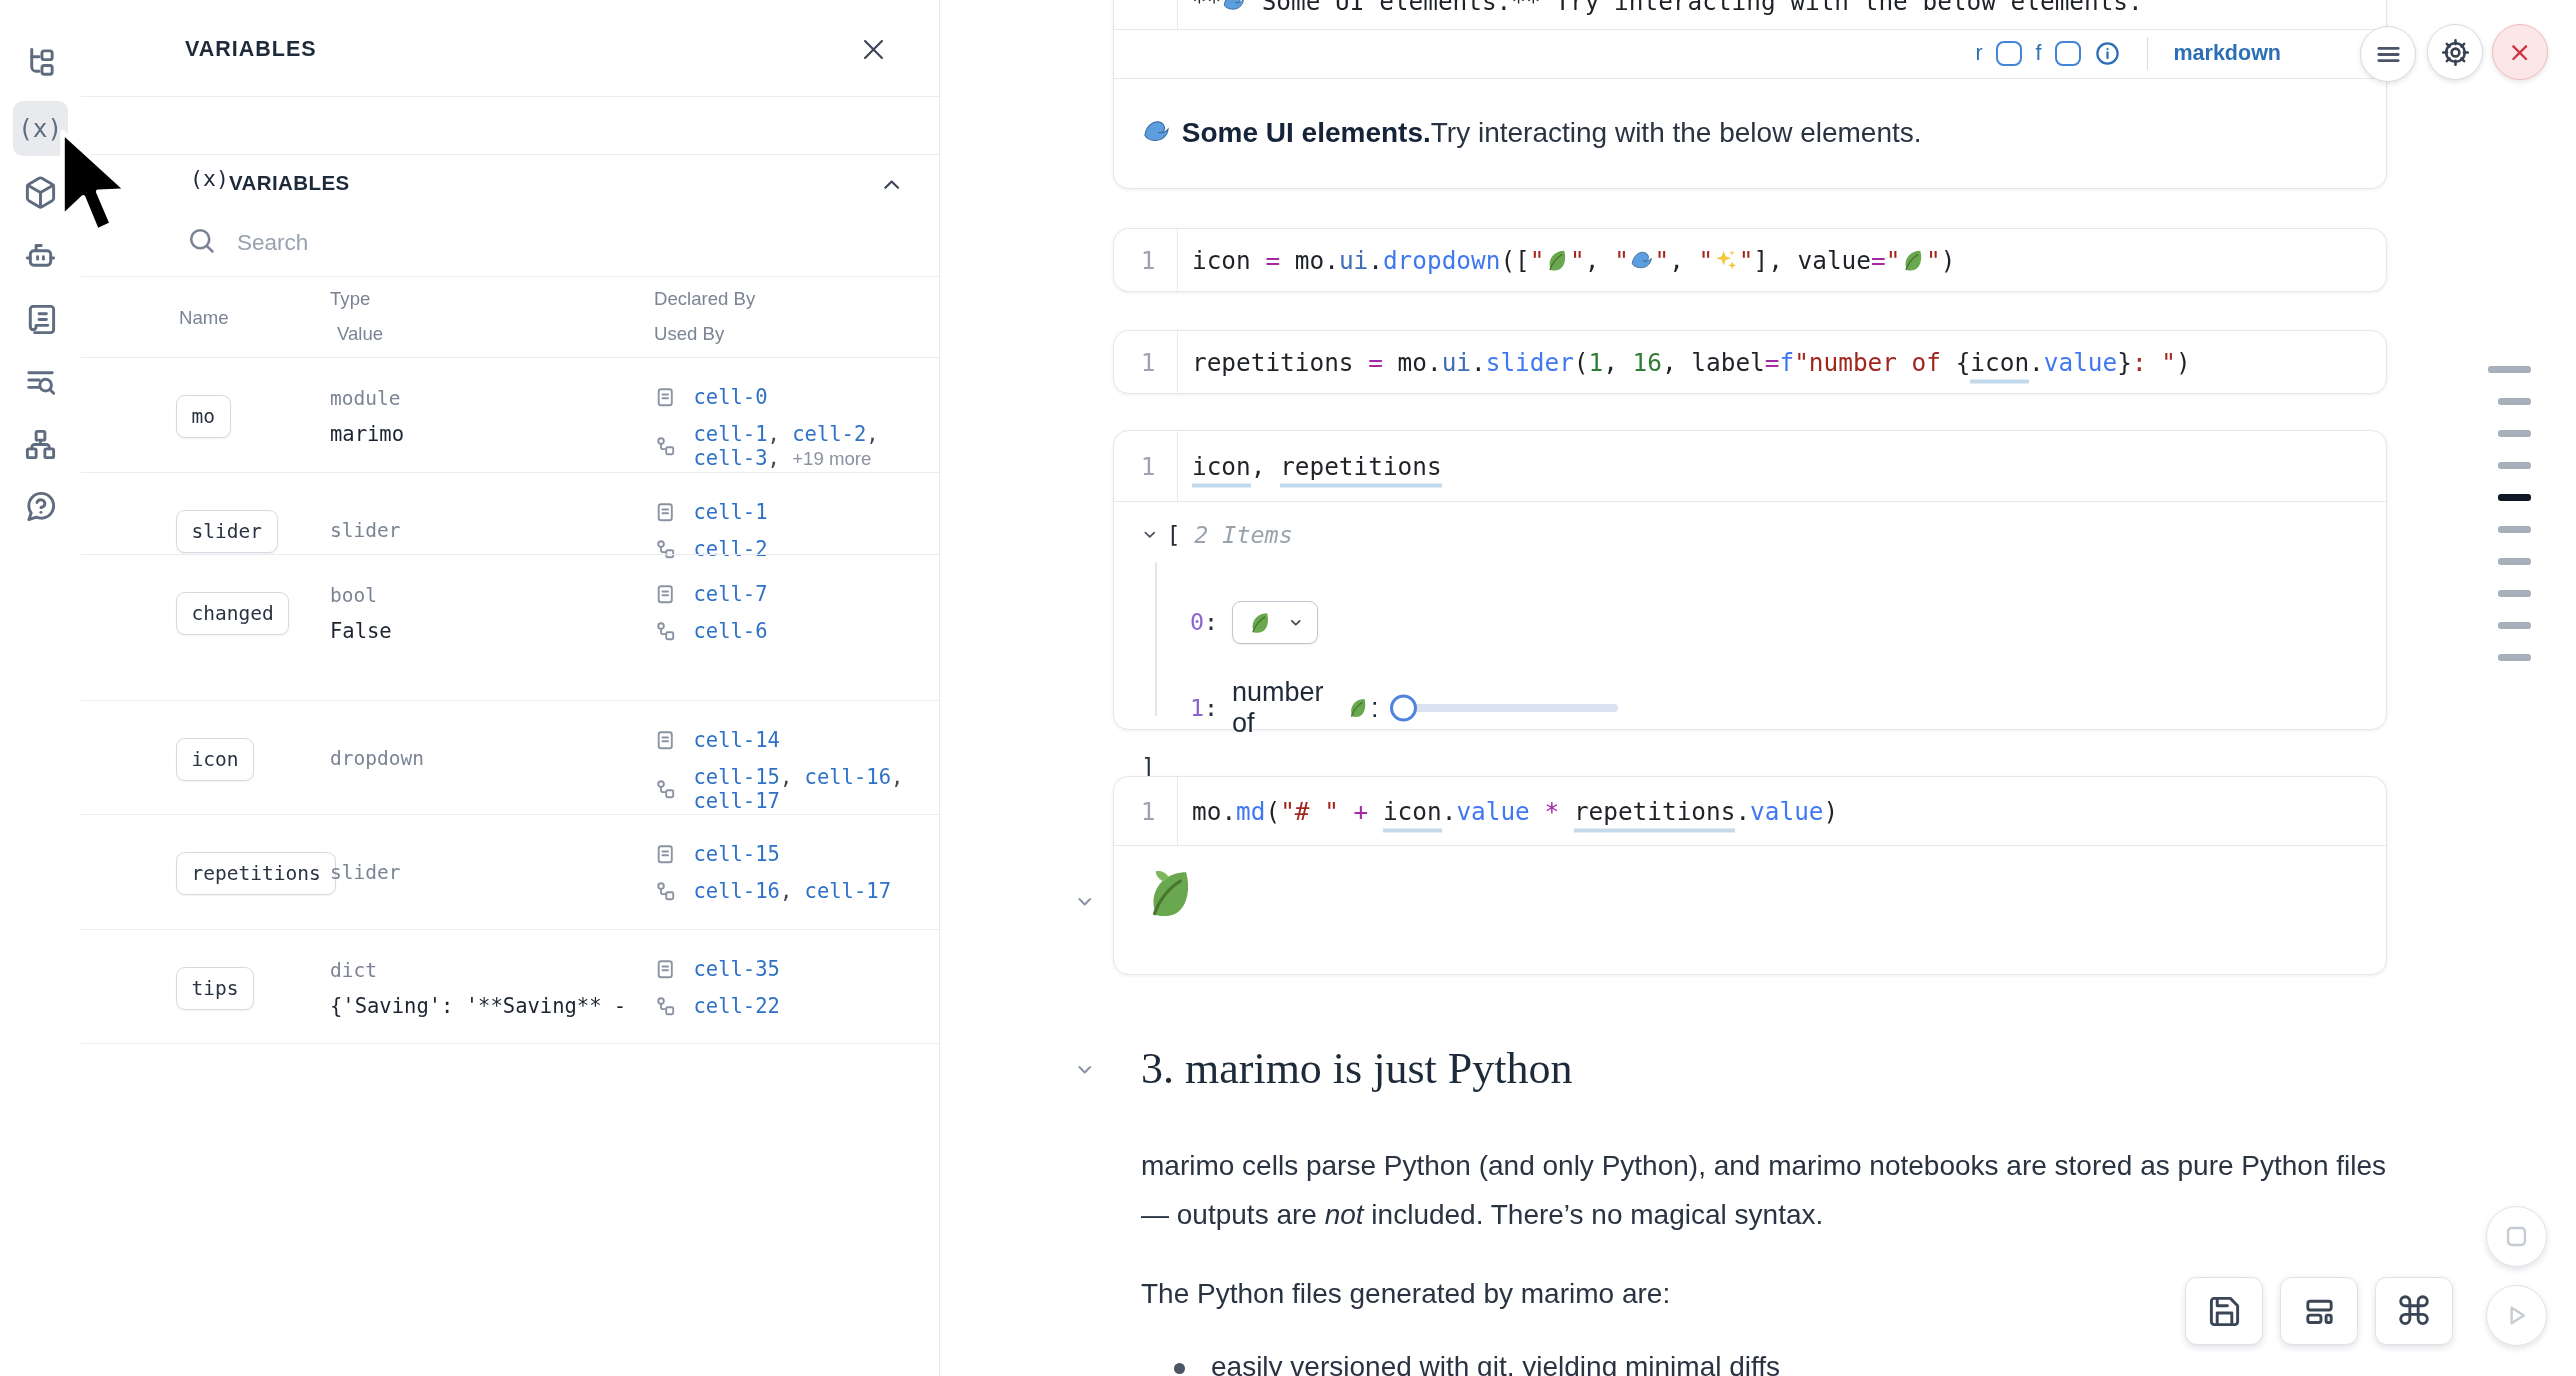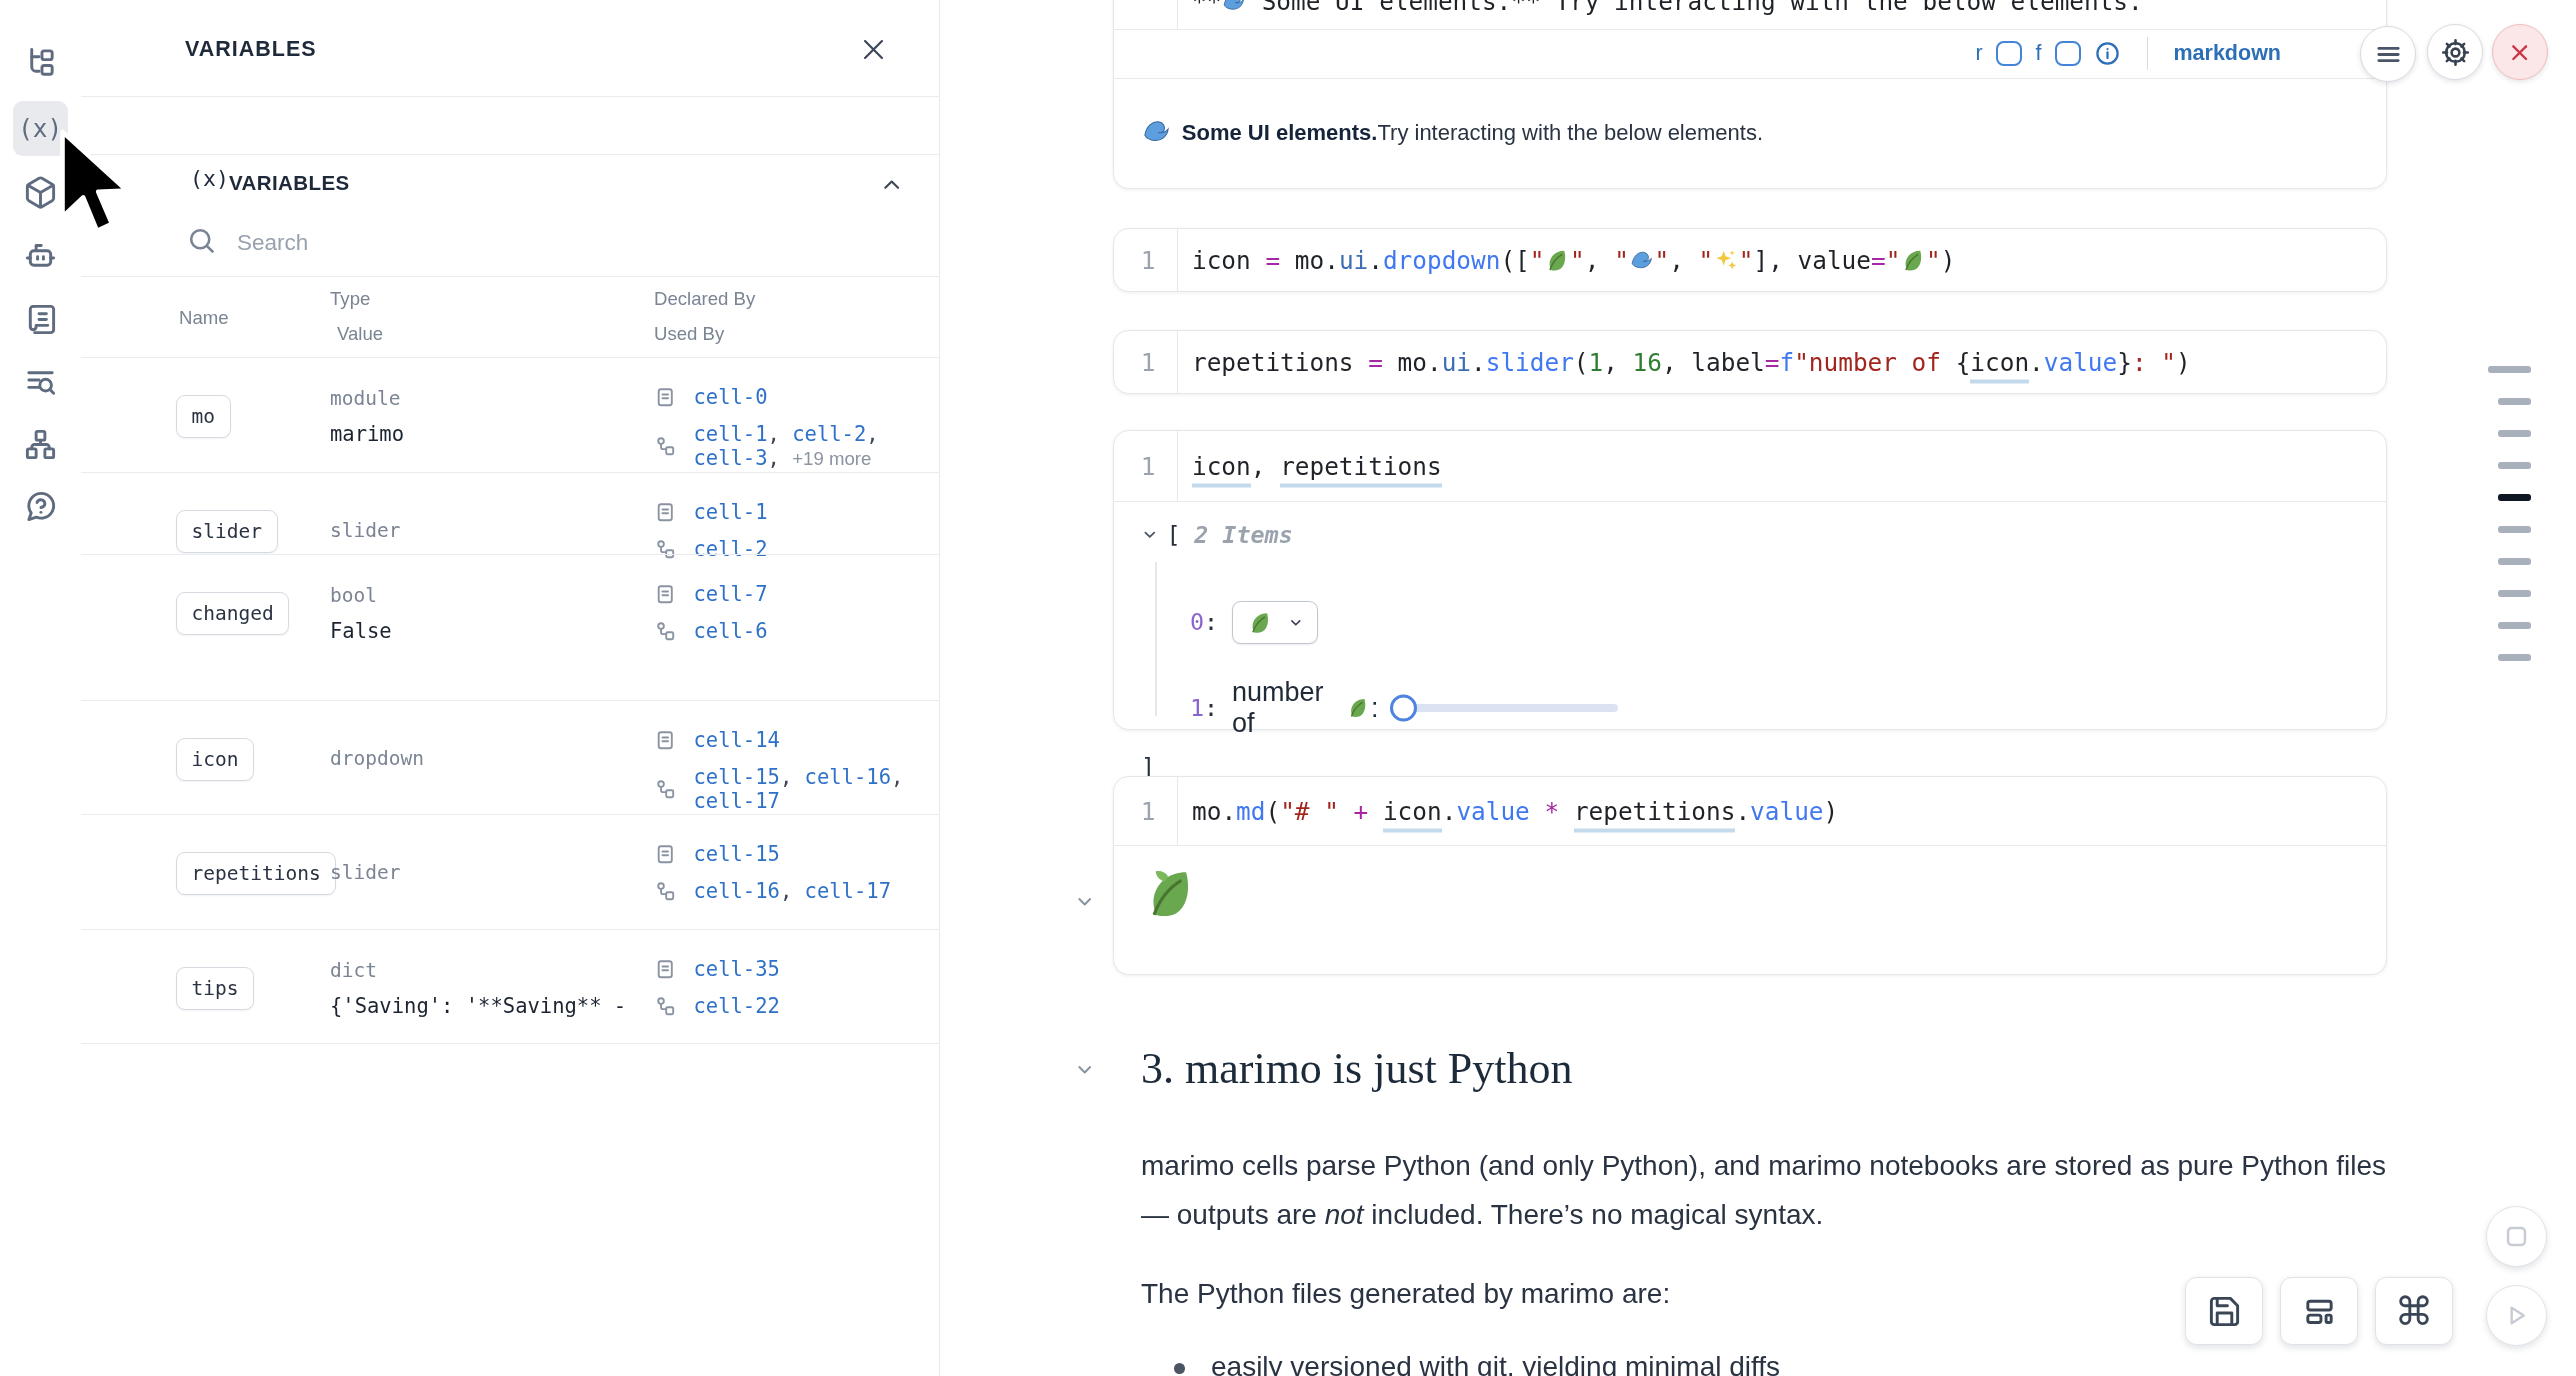--- a/index.html
+++ b/index.html
@@ -59,32 +59,32 @@
 
   
   .c1{top:-49px;height:236px;}
   .c1 .code-area{position:absolute;left:0;top:0;width:100%;height:77px;border-bottom:1.5px solid #e7e9ec;overflow:hidden;border-radius:15.6px 15.6px 0 0;}
   .c1 .footer{position:absolute;left:0;top:77px;width:100%;height:49px;border-bottom:1.5px solid #e7e9ec;}
   .fitems{position:absolute;right:105px;top:0;height:49px;display:flex;align-items:center;gap:13.7px;}
   .fletter{color:#2d6fb7;font-size:21.5px;}
   .fbox{width:25.4px;height:25.4px;border:2.9px solid #4285d6;border-radius:7.8px;box-sizing:border-box;cursor:pointer;}
   .fdiv{width:1.5px;height:33px;background:#d8dce2;margin:0 11.7px;}
   .flang{color:#2d6fb7;font-size:21.5px;font-weight:bold;cursor:pointer;}
-  .c1 .out{position:absolute;left:0;top:126px;width:100%;height:110px;display:flex;align-items:center;padding-left:27px;box-sizing:border-box;font-size:22px;color:#2a3342;}
+  .c1 .out{position:absolute;left:0;top:126px;width:100%;height:110px;display:flex;align-items:center;padding-left:27px;box-sizing:border-box;font-size:28px;color:#2a3342;}
   .c1 .out b{color:#16243a;}
 
   .c2{top:228px;height:62px;} .c3{top:330px;height:62px;}
   .c4{top:430px;height:298px;} .c5{top:776px;height:197px;}
   .c4 .code-top{position:absolute;left:0;top:0;width:100%;height:70px;border-bottom:1.5px solid #e7e9ec;}
   .c5 .code-top{position:absolute;left:0;top:0;width:100%;height:68px;border-bottom:1.5px solid #e7e9ec;}
 
   
   .tree{position:absolute;left:27px;top:90px;font-family:"DejaVu Sans Mono",monospace;font-size:23.4px;color:#26303e;}
   .tree-head{display:flex;align-items:center;gap:7.8px;}
-  .tree-items{color:#9aa3ad;font-style:italic;margin-left:5.9px;font-weight:bold;}
+  .tree-items{color:#9aa3ad;font-style:italic;margin-left:5.9px;}
   .tree-guide{position:absolute;left:13.7px;top:41px;height:154px;border-left:2px solid #e5e7eb;}
   .trow1{position:absolute;left:49px;top:80px;display:flex;align-items:center;}
   .trow2{position:absolute;left:49px;top:156px;display:flex;align-items:center;}
   .tidx{color:#8a63cf;} .tcolon{color:#26303e;margin-right:13.7px;}
   .dd{display:inline-flex;align-items:center;gap:15.6px;border:1.5px solid #bfc6cf;border-radius:8.8px;padding:7.8px 13.7px;background:#fff;box-shadow:0 1px 2px rgba(20,30,50,.08);cursor:pointer;}
   .slabel{font-family:"Liberation Sans",sans-serif;font-size:27px;color:#1f2937;display:flex;align-items:center;}
   .slider{position:relative;width:244px;height:8.8px;background:#dbe3f2;border-radius:4.9px;margin-left:13.7px;cursor:pointer;}
   .sthumb{position:absolute;left:-2px;top:50%;transform:translateY(-50%);width:27px;height:27px;border-radius:50%;background:#fff;border:3.4px solid #4f83e0;box-sizing:border-box;}
   .tree-close{position:absolute;left:0px;top:232px;}
 

